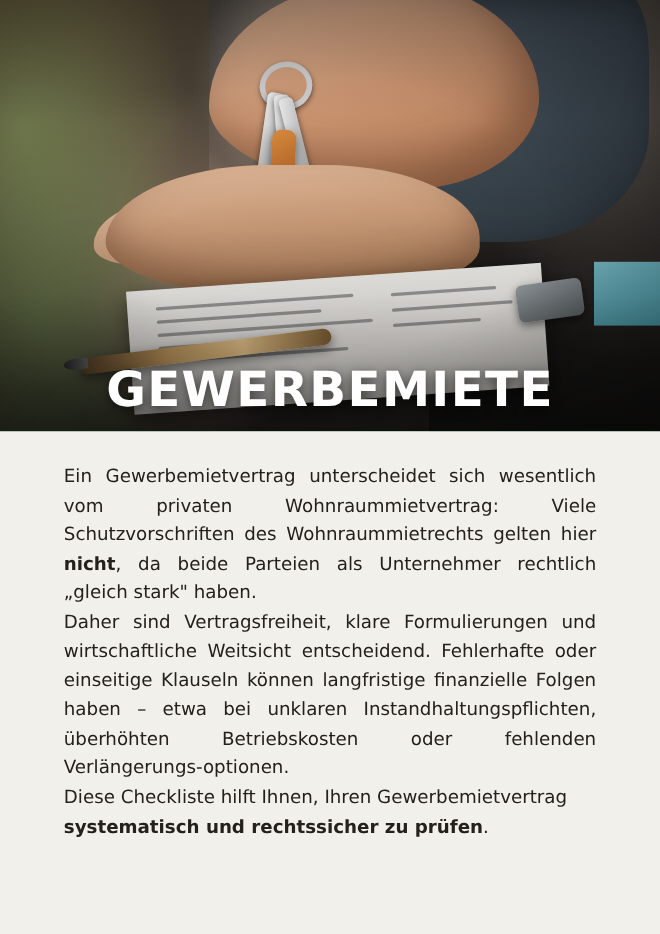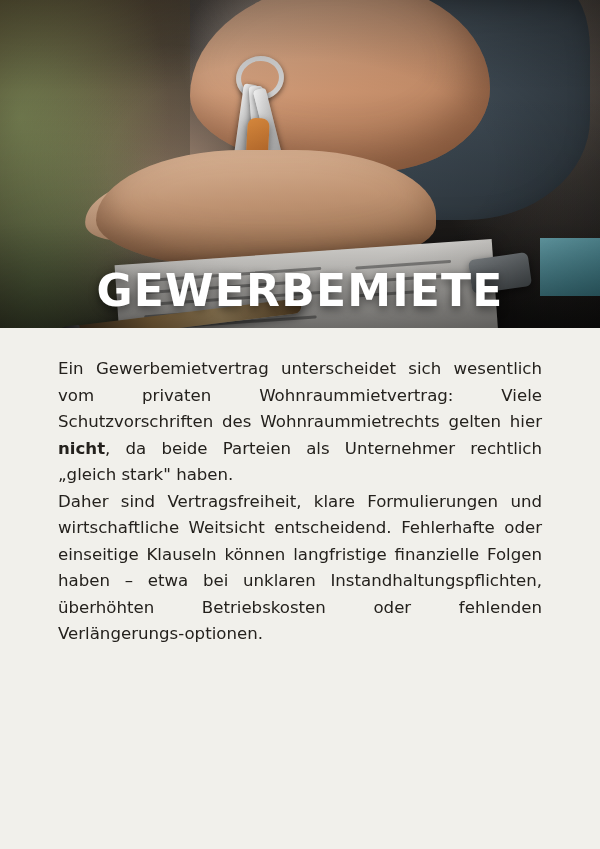--- a/index.html
+++ b/index.html
@@ -18,21 +18,21 @@
     width: 600px;
     height: 849px;
     background: #f1f0eb;
     overflow: hidden;
   }
 
   
   .hero {
     position: relative;
     width: 600px;
-    height: 328px;
+    height: 392px;
     overflow: hidden;
     background: #15803d;
   }
   
   .hero-bg {
     position: absolute;
     inset: 0;
     background:
       radial-gradient(circle at 47% 18%, rgba(233,226,219,0.55) 0%, rgba(233,226,219,0.0) 24%),
       radial-gradient(circle at 27% 62%, rgba(221,183,154,0.85) 0%, rgba(221,183,154,0.0) 33%),
@@ -271,15 +271,16 @@
     <div class="pen-tip"></div>
 
     <div class="hero-vignette"></div>
 
     <div class="hero-title">GEWERBEMIETE</div>
   </div>
 
   <div class="content">
     <p class="para"><span>Ein Gewerbemietvertrag unterscheidet sich wesentlich vom privaten Wohnraummietvertrag: Viele Schutzvorschriften des Wohnraummietrechts gelten hier </span><b>nicht</b><span>, da beide Parteien als Unternehmer rechtlich „gleich stark" haben.</span></p>
     <p class="para"><span>Daher sind Vertragsfreiheit, klare Formulierungen und wirtschaftliche Weitsicht entscheidend. Fehlerhafte oder einseitige Klauseln können langfristige finanzielle Folgen haben – etwa bei unklaren Instandhaltungspflichten, überhöhten Betriebskosten oder fehlenden Verlängerungs-optionen.</span></p>
+    <p class="para last-line-left"><span>Diese Checkliste hilft Ihnen, Ihren Gewerbemietvertrag </span><b>systematisch und rechtssicher zu prüfen</b><span>.</span></p>
   </div>
 
 </div>
 
 </body></html>

